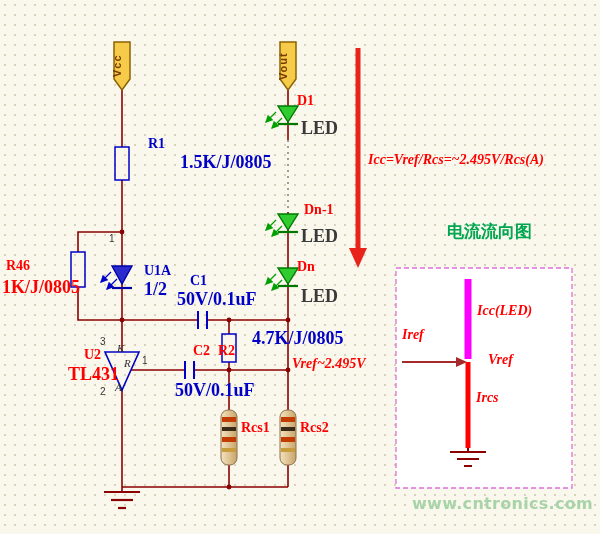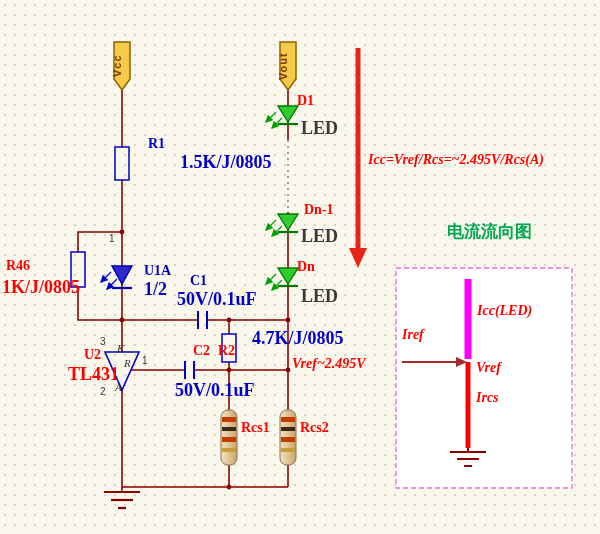--- a/index.html
+++ b/index.html
@@ -200,26 +200,27 @@
   <span class="lbl red f14" style="left:304px;top:202px;">Dn-1</span>
   <span class="lbl dark" style="left:301px;top:227px;">LED</span>
   <span class="lbl red f14" style="left:297px;top:259px;">Dn</span>
   <span class="lbl dark" style="left:301px;top:287px;">LED</span>
 
   <span class="lbl red it f14" style="left:368px;top:152px;">Icc=Vref/Rcs=~2.495V/Rcs(A)</span>
 
   <span class="lbl green-title" style="left:421px;top:222px;margin-left:26px;">电流流向图</span>
   <span class="lbl red it f14" style="left:477px;top:303px;">Icc(LED)</span>
   <span class="lbl red it f14" style="left:402px;top:327px;">Iref</span>
-  <span class="lbl red it f14" style="left:476px;top:352px;margin-top:8px;">Vref</span>
+  <span class="lbl red it f14" style="left:488px;top:352px;">Vref</span>
   <span class="lbl red it f14" style="left:476px;top:390px;">Ircs</span>
 
   <span class="lbl red f14" style="left:241px;top:420px;">Rcs1</span>
   <span class="lbl red f14" style="left:300px;top:420px;">Rcs2</span>
 
+  <span class="lbl wm" style="left:412px;top:495px;">www.cntronics.com</span>
 
   <span class="pin" style="left:109px;top:233px;">1</span>
   <span class="pin" style="left:100px;top:336px;">3</span>
   <span class="pinl" style="left:117px;top:342px;">K</span>
   <span class="pinl" style="left:124px;top:357px;">R</span>
   <span class="pin" style="left:142px;top:355px;">1</span>
   <span class="pin" style="left:100px;top:386px;">2</span>
   <span class="pinl" style="left:115px;top:381px;">A</span>
 
 </div>

